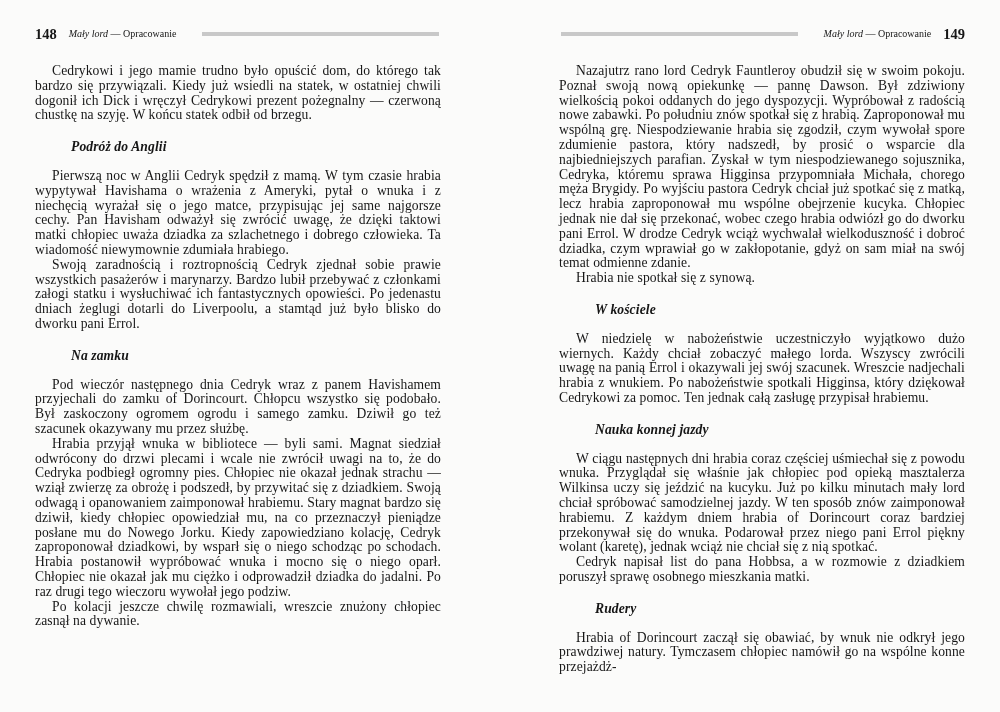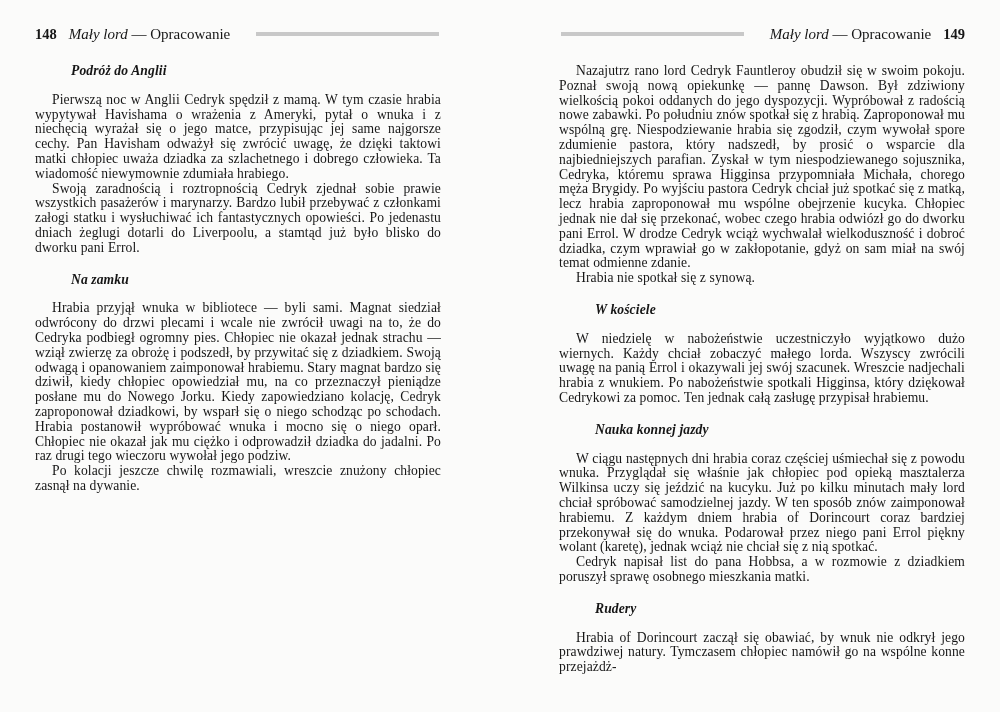--- a/index.html
+++ b/index.html
@@ -19,21 +19,21 @@
   .page-left{left:35px;}
   .page-right{left:559px;}
 
   .pagehead{
     display:flex;align-items:center;height:18px;margin-bottom:21px;
   }
   .pagenum{
     font-weight:bold;font-size:14.5px;line-height:1;white-space:nowrap;
   }
   .runtitle{
-    font-size:15px;line-height:1;white-space:nowrap;
+    font-size:10px;line-height:1;white-space:nowrap;
   }
   .page-left .pagenum{margin-right:12px;}
   .page-right .pagenum{margin-left:12px;}
   .runtitle em{font-style:italic;}
   .headrule{
     flex:1;height:4px;background:var(--rule);align-self:center;
   }
   .page-left .headrule{margin-left:26px;margin-right:2px;}
   .page-right .headrule{margin-right:26px;margin-left:2px;}
 
@@ -55,24 +55,26 @@
 
 <div class="spread">
 
   <div class="page page-left">
     <header class="pagehead">
       <span class="pagenum">148</span>
       <span class="runtitle"><em>Mały lord</em> <span>— Opracowanie</span></span>
       <span class="headrule"></span>
     </header>
     <div class="pagebody">
+        <p class="para">Cedrykowi i jego mamie trudno było opuścić dom, do którego tak bardzo się przywiązali. Kiedy już wsiedli na statek, w ostatniej chwili dogonił ich Dick i wręczył Cedrykowi prezent pożegnalny — czerwoną chustkę na szyję. W końcu statek odbił od brzegu.</p>
         <h3 class="sect">Podróż do Anglii</h3>
         <p class="para">Pierwszą noc w Anglii Cedryk spędził z mamą. W tym czasie hrabia wypytywał Havishama o wrażenia z Ameryki, pytał o wnuka i z niechęcią wyrażał się o jego matce, przypisując jej same najgorsze cechy. Pan Havisham odważył się zwrócić uwagę, że dzięki taktowi matki chłopiec uważa dziadka za szlachetnego i dobrego człowieka. Ta wiadomość niewymownie zdumiała hrabiego.</p>
         <p class="para">Swoją zaradnością i roztropnością Cedryk zjednał sobie prawie wszystkich pasażerów i marynarzy. Bardzo lubił przebywać z członkami załogi statku i wysłuchiwać ich fantastycznych opowieści. Po jedenastu dniach żeglugi dotarli do Liverpoolu, a stamtąd już było blisko do dworku pani Errol.</p>
         <h3 class="sect">Na zamku</h3>
+        <p class="para">Pod wieczór następnego dnia Cedryk wraz z panem Havishamem przyjechali do zamku of Dorincourt. Chłopcu wszystko się podobało. Był zaskoczony ogromem ogrodu i samego zamku. Dziwił go też szacunek okazywany mu przez służbę.</p>
         <p class="para">Hrabia przyjął wnuka w bibliotece — byli sami. Magnat siedział odwrócony do drzwi plecami i wcale nie zwrócił uwagi na to, że do Cedryka podbiegł ogromny pies. Chłopiec nie okazał jednak strachu — wziął zwierzę za obrożę i podszedł, by przywitać się z dziadkiem. Swoją odwagą i opanowaniem zaimponował hrabiemu. Stary magnat bardzo się dziwił, kiedy chłopiec opowiedział mu, na co przeznaczył pieniądze posłane mu do Nowego Jorku. Kiedy zapowiedziano kolację, Cedryk zaproponował dziadkowi, by wsparł się o niego schodząc po schodach. Hrabia postanowił wypróbować wnuka i mocno się o niego oparł. Chłopiec nie okazał jak mu ciężko i odprowadził dziadka do jadalni. Po raz drugi tego wieczoru wywołał jego podziw.</p>
         <p class="para">Po kolacji jeszcze chwilę rozmawiali, wreszcie znużony chłopiec zasnął na dywanie.</p>
       </div>
   </div>
 
   <div class="page page-right">
     <header class="pagehead">
       <span class="headrule"></span>
       <span class="runtitle"><em>Mały lord</em> <span>— Opracowanie</span></span>
       <span class="pagenum">149</span>

